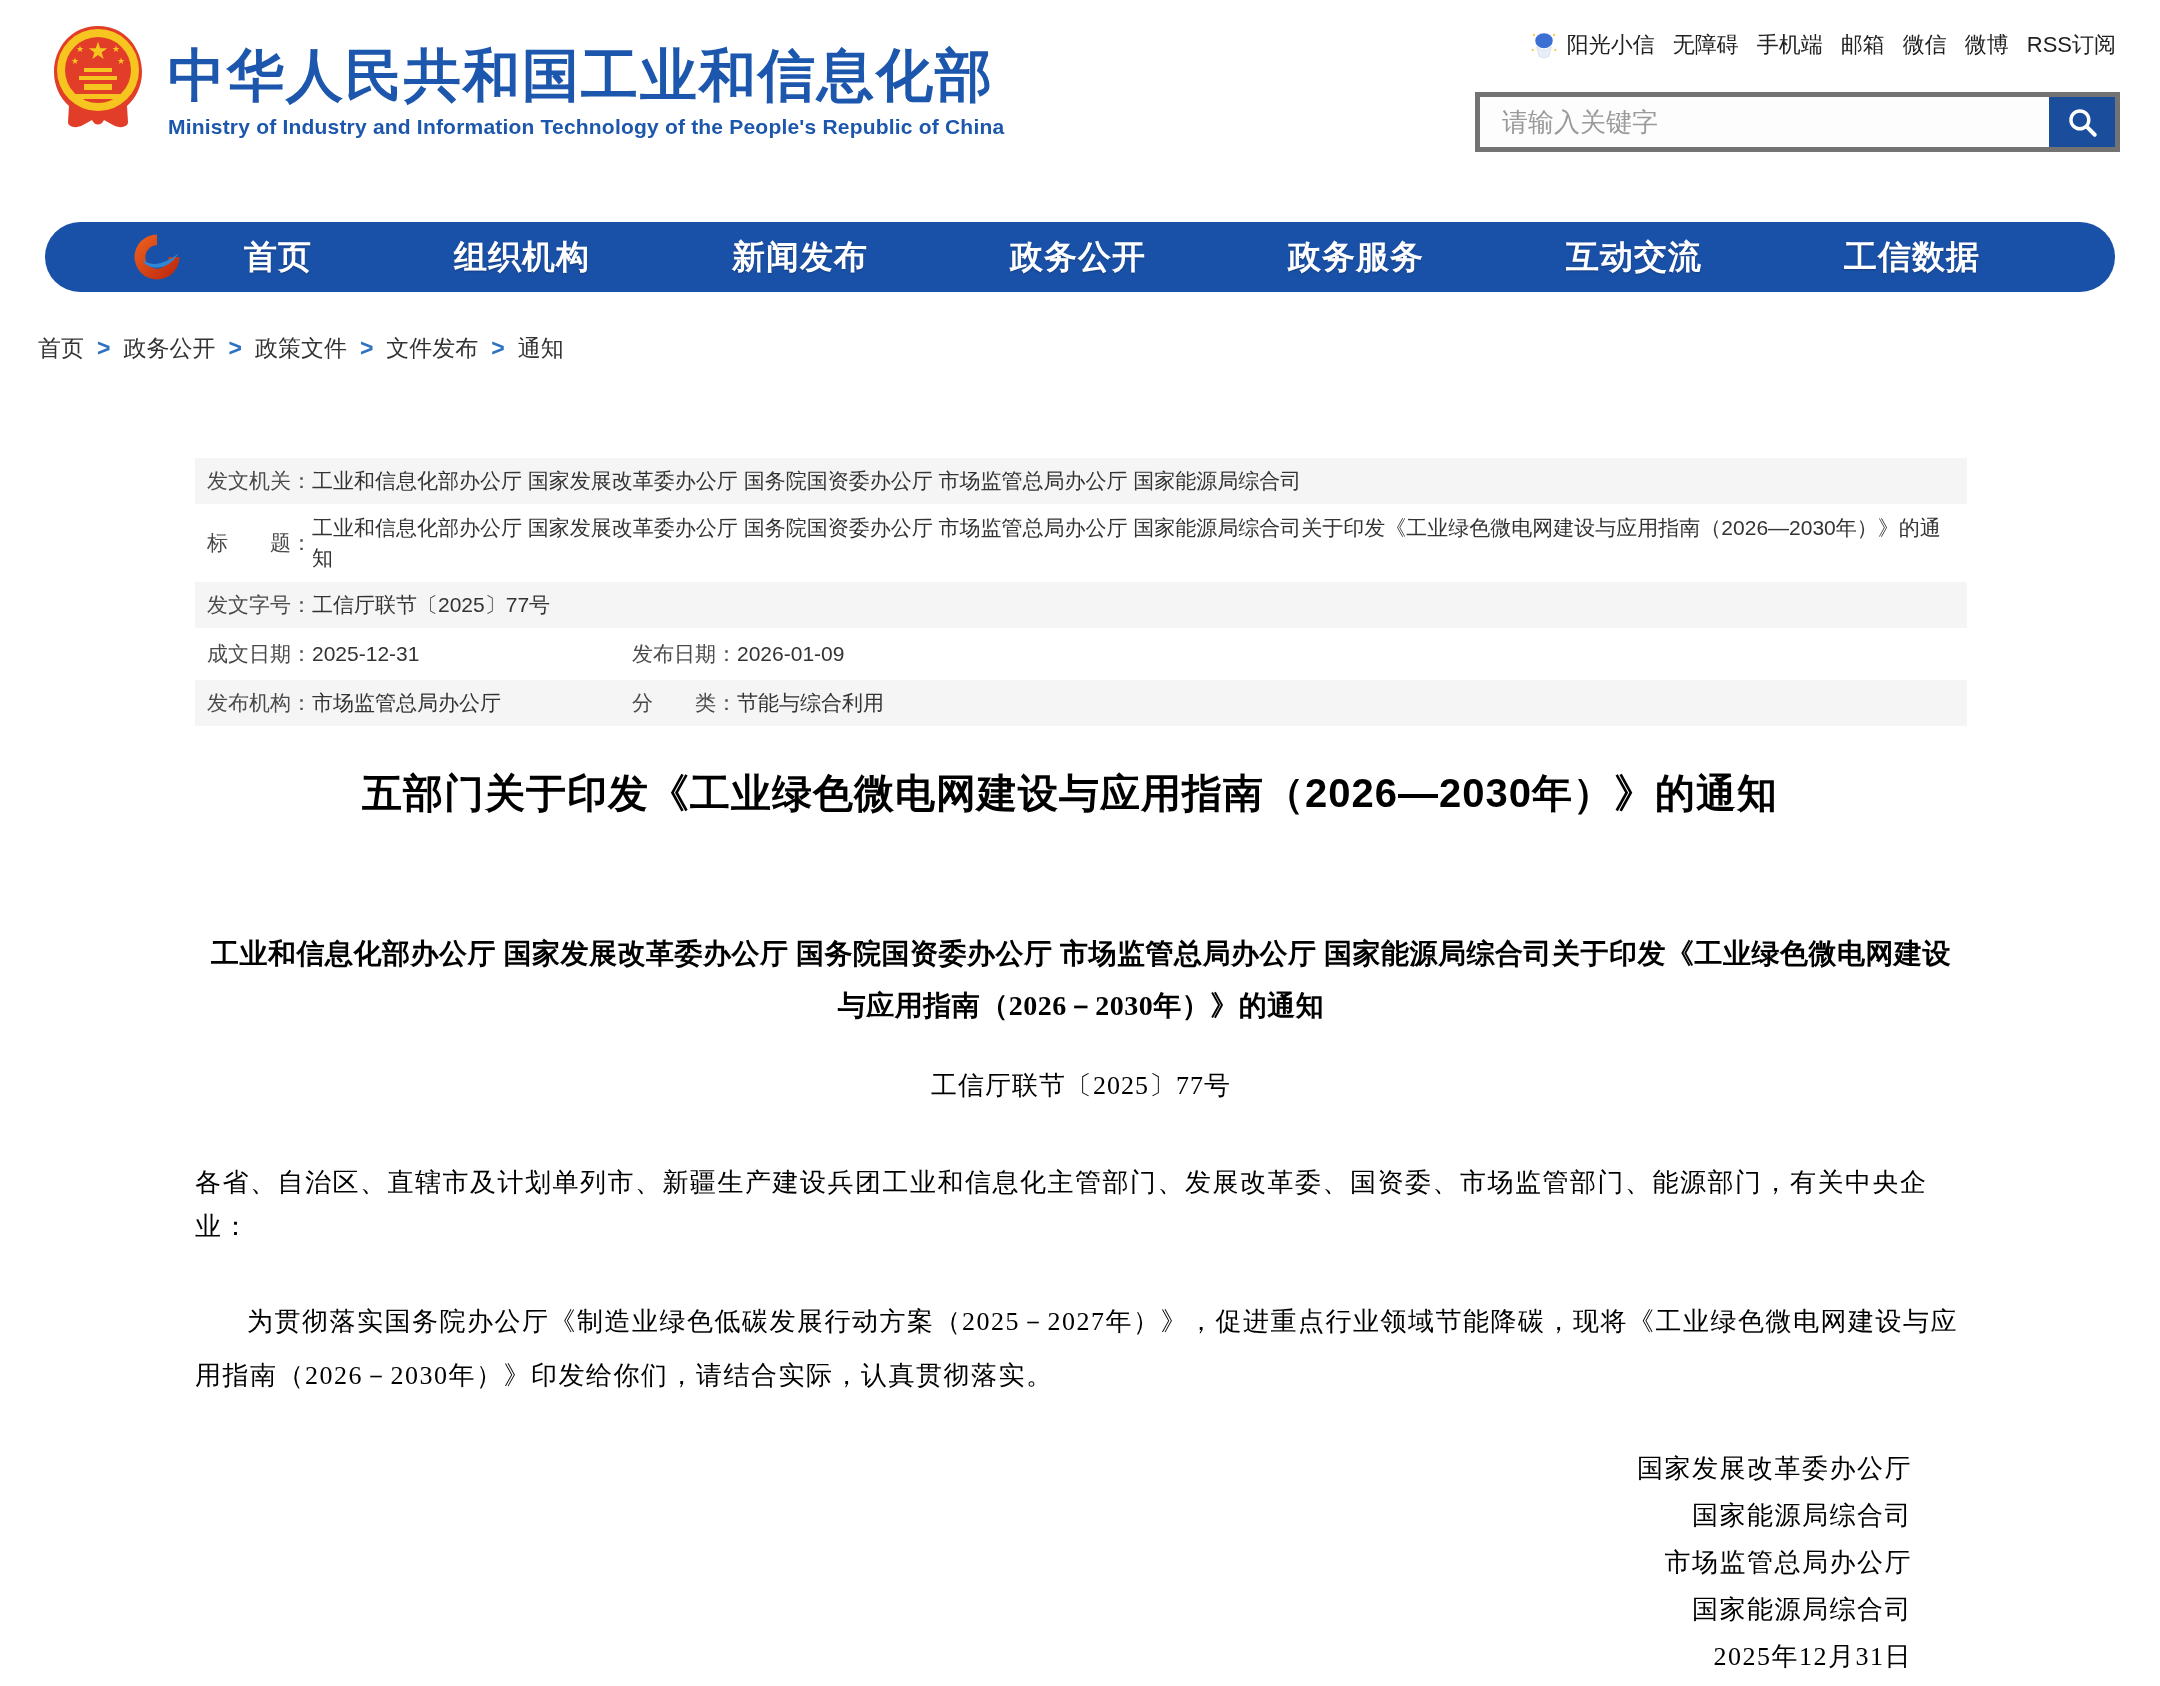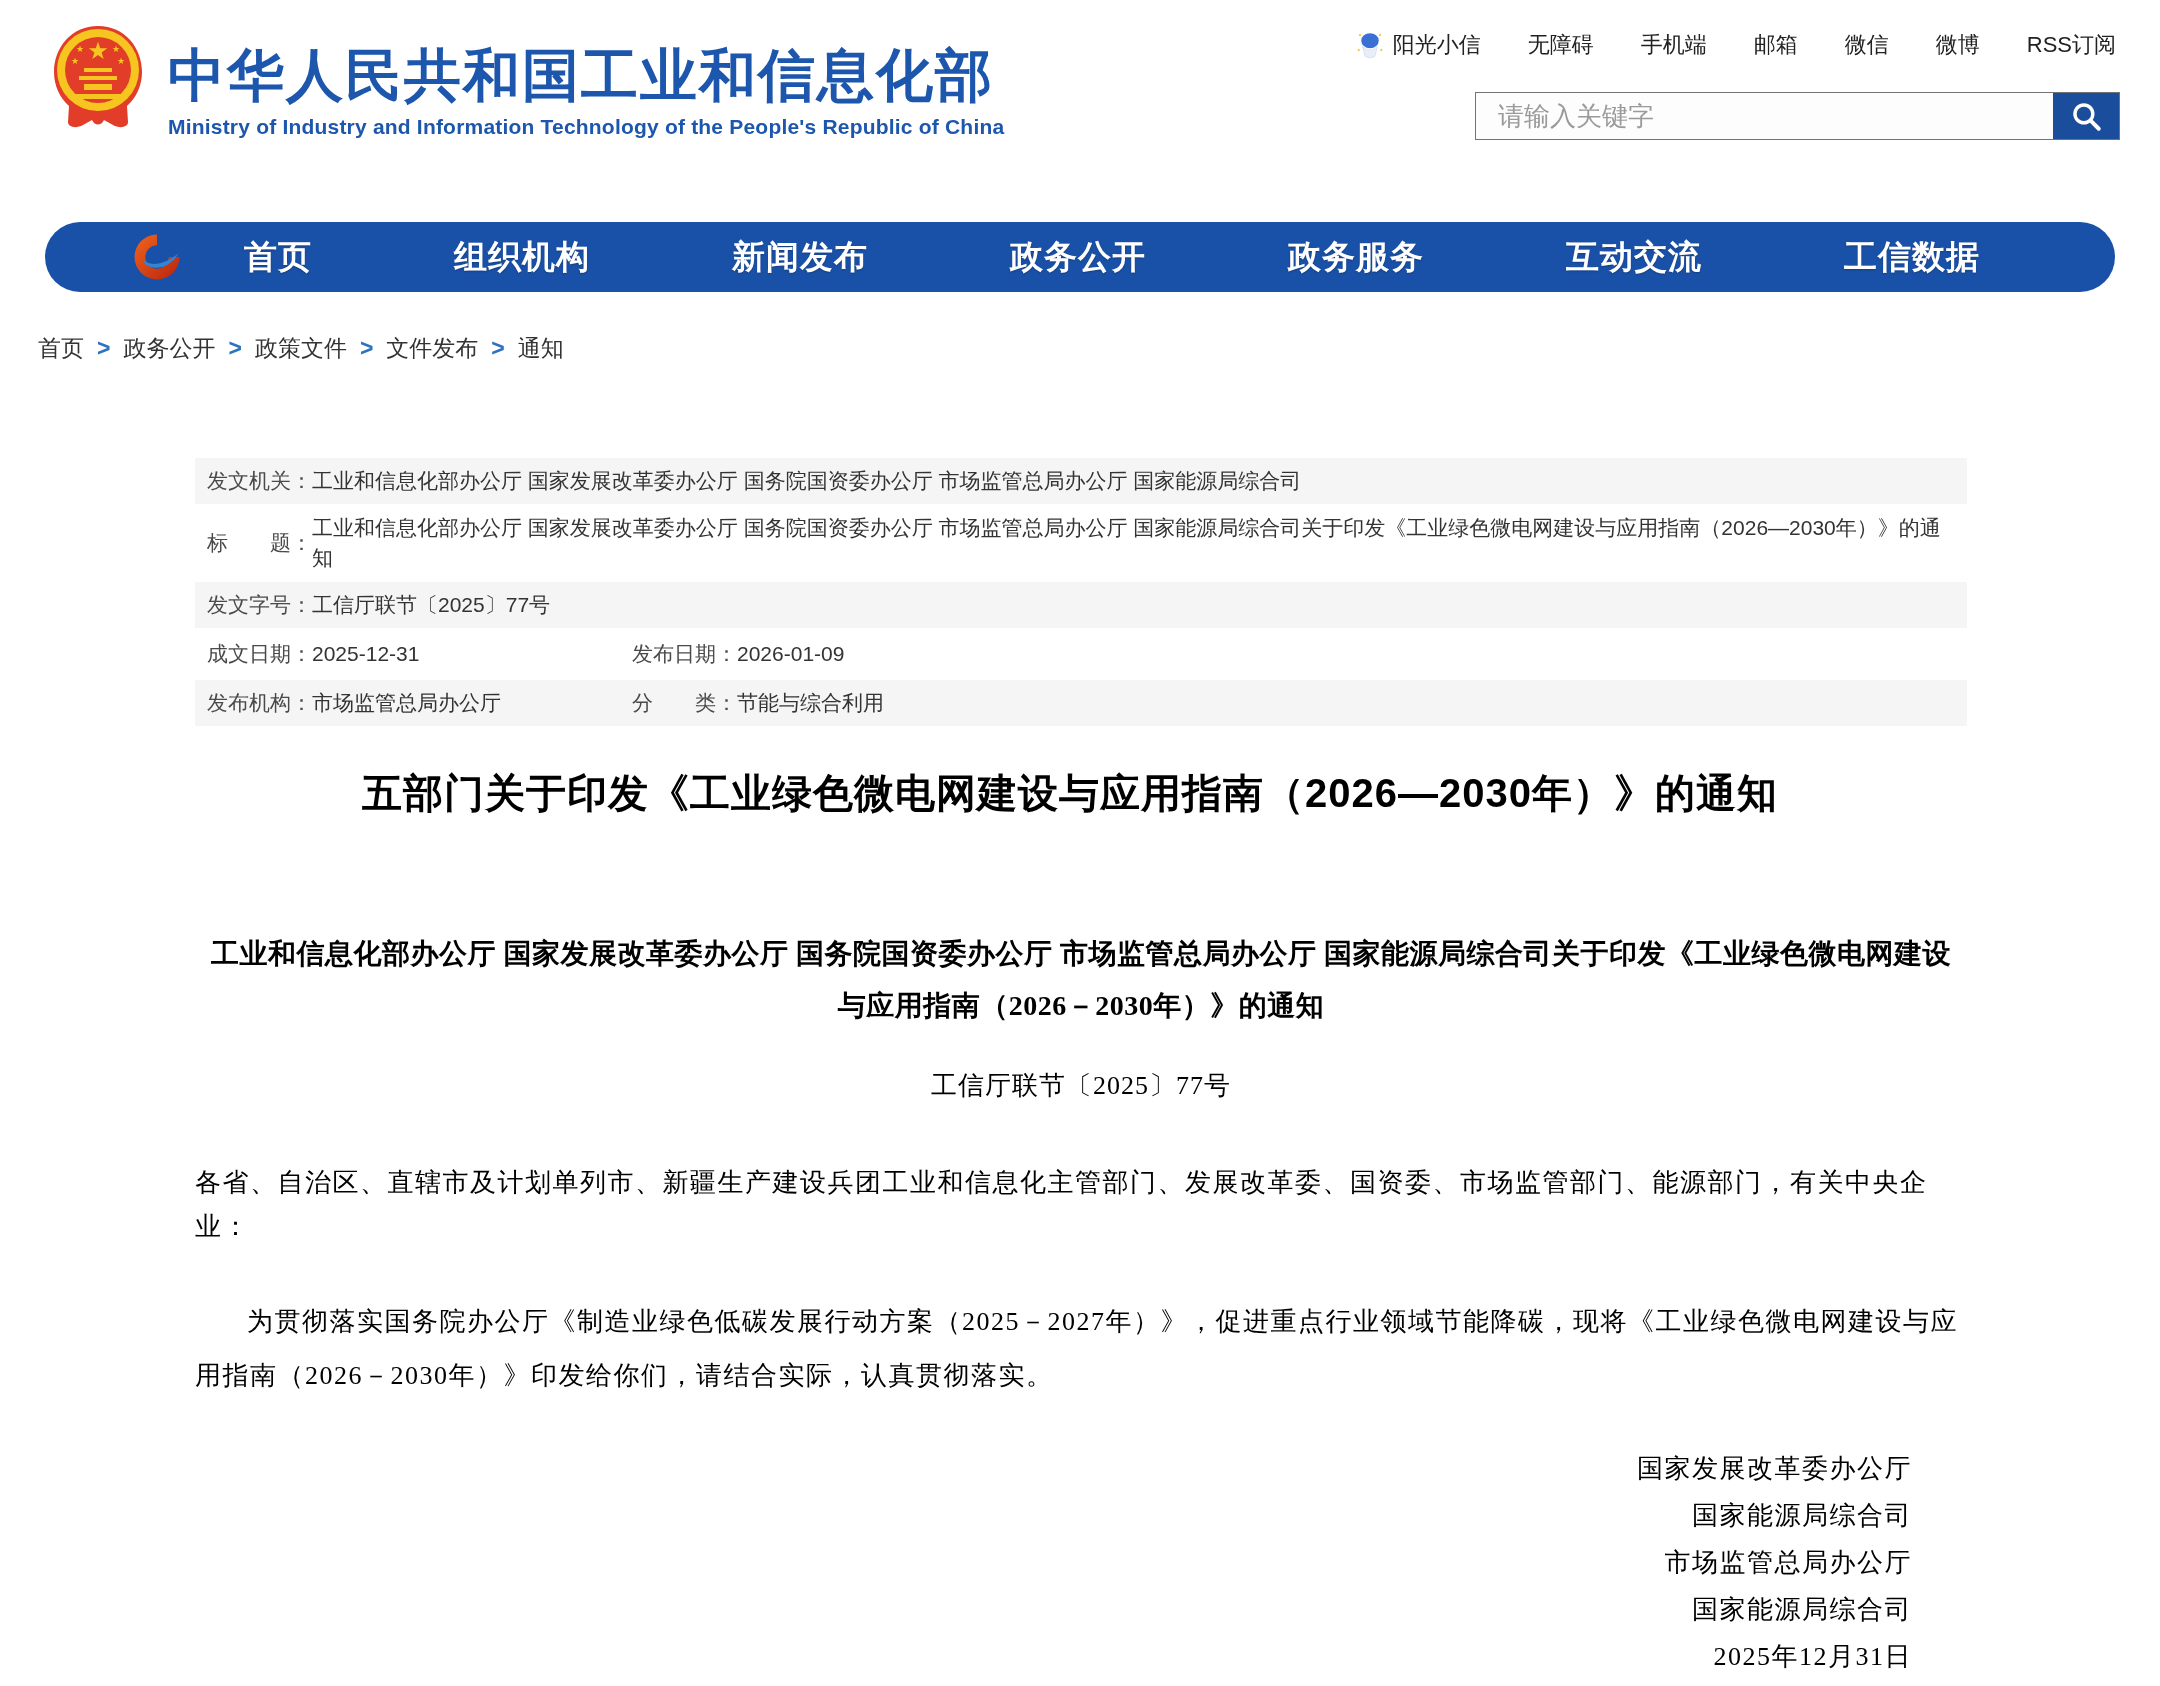--- a/index.html
+++ b/index.html
@@ -13,27 +13,27 @@
   }
 
   
   .header { position:absolute; top:0; left:0; width:2160px; height:215px; background:#fff; }
   .brand { position:absolute; left:48px; top:22px; display:flex; align-items:flex-start; }
   .emblem { width:100px; height:112px; flex:0 0 auto; }
   .brand-text { margin-left:20px; padding-top:22px; }
   .brand-cn { font-size:57px; font-weight:bold; color:#1d57ad; letter-spacing:2px; line-height:1.1; }
   .brand-en { font-size:21px; font-weight:600; color:#1d57ad; margin-top:8px; letter-spacing:0.2px; }
 
-  .quick-links { position:absolute; right:44px; top:30px; display:flex; align-items:center; gap:47px;
+  .quick-links { position:absolute; right:44px; top:30px; display:flex; align-items:center; gap:18px;
                  font-size:22px; color:#222; }
   .quick-link { cursor:pointer; display:flex; align-items:center; gap:8px; white-space:nowrap; }
   .mascot { width:30px; height:30px; }
 
-  .search-box { position:absolute; right:40px; top:92px; width:645px; height:48px;
-                display:flex; border:1px solid #737373; background:#fdfdfd; }
+  .search-box { position:absolute; right:40px; top:92px; width:645px; height:60px;
+                display:flex; border:5px solid #737373; background:#fdfdfd; }
   .search-input { flex:1; border:none; outline:none; background:transparent;
                   font-size:26px; color:#666; padding:0 22px;
                   font-family:"Liberation Sans", sans-serif; }
   .search-input::placeholder { color:#9a9a9a; }
   .search-btn { width:66px; height:100%; background:#1a4e9d; border:none; cursor:pointer;
                 display:flex; align-items:center; justify-content:center; }
   .search-btn svg { width:34px; height:34px; }
 
   
   .nav { position:absolute; top:222px; left:45px; width:2070px; height:70px;

